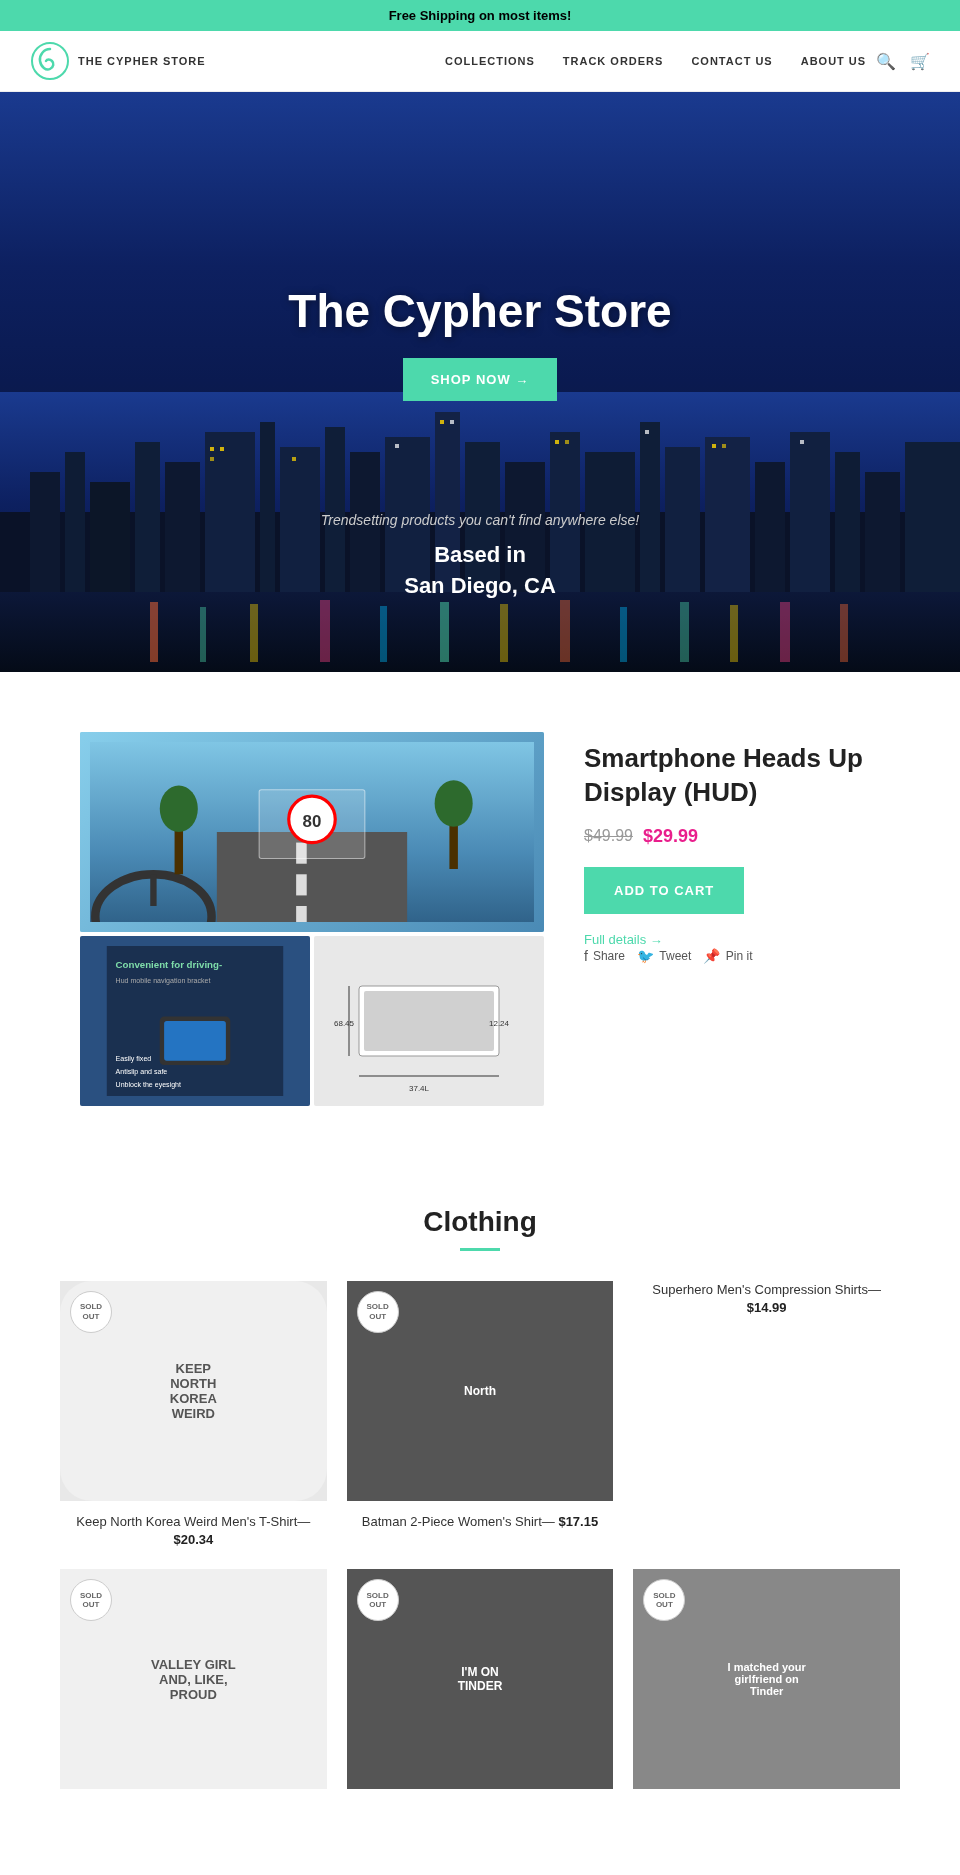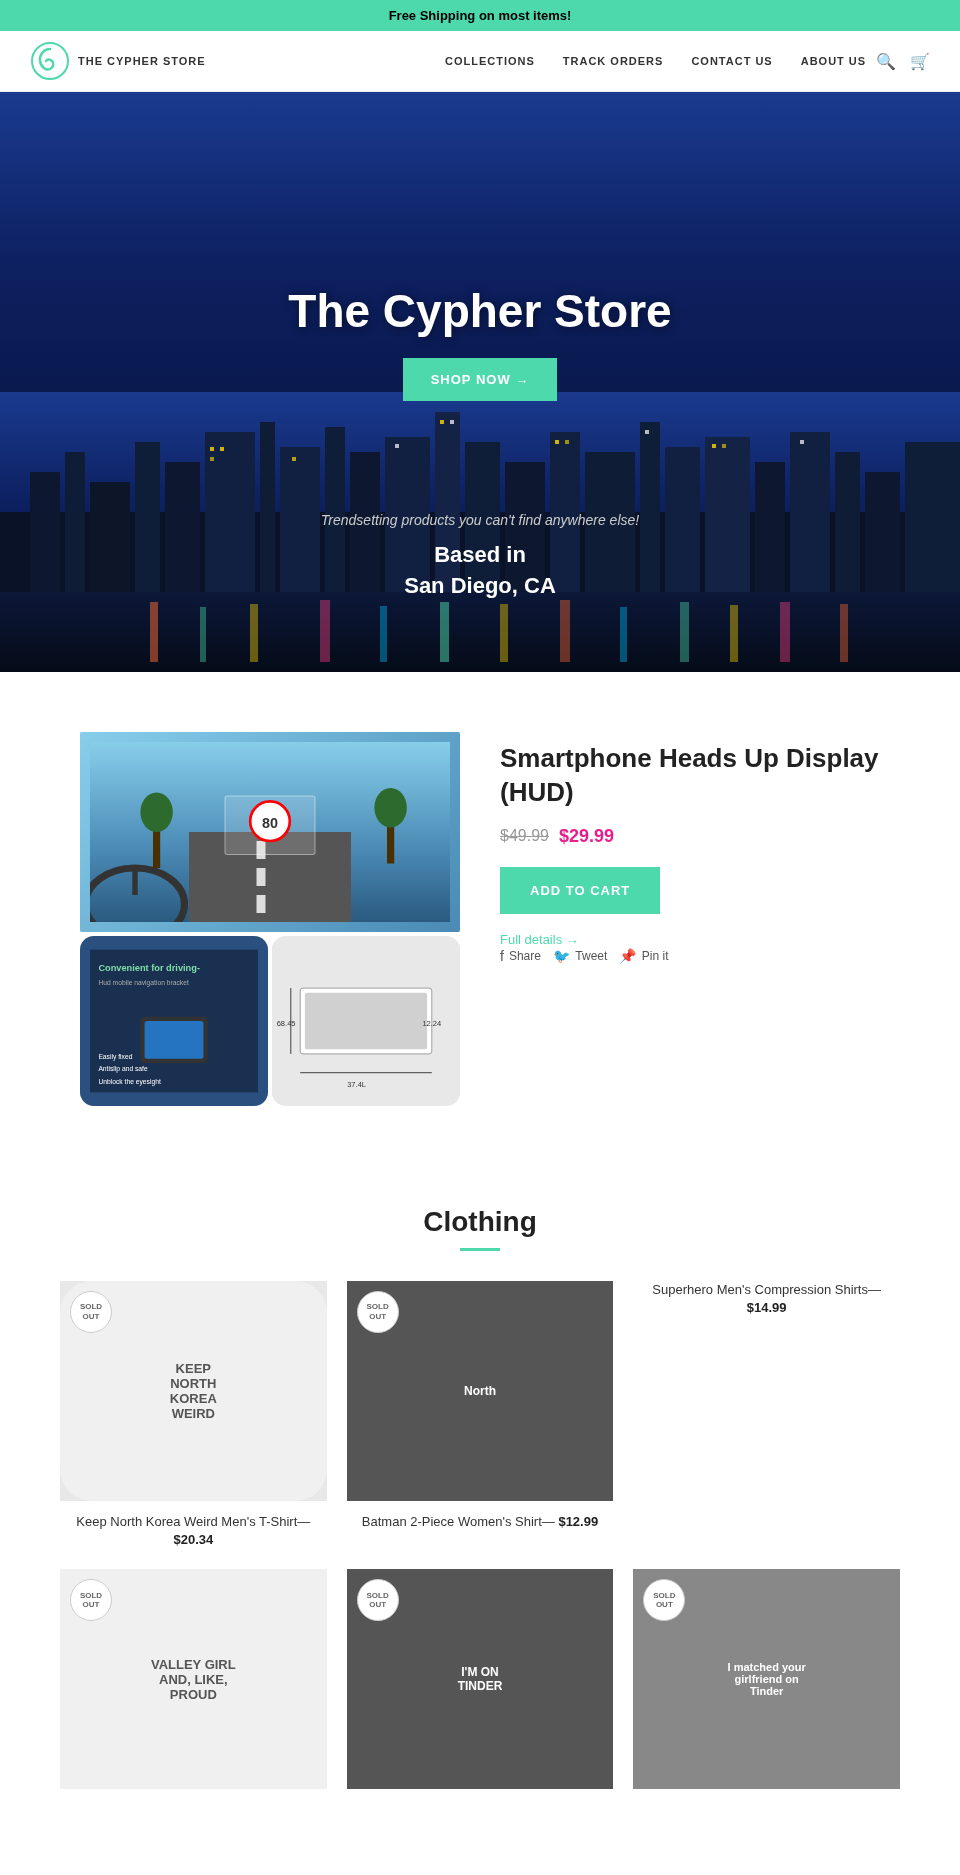--- a/index.html
+++ b/index.html
@@ -142,37 +142,37 @@
       display: flex;
       gap: 40px;
       padding: 60px 80px;
       align-items: flex-start;
     }
     .product-images {
       display: grid;
       grid-template-columns: 1fr 1fr;
       grid-template-rows: auto auto;
       gap: 4px;
-      width: 380px;
+      width: 464px;
       flex-shrink: 0;
     }
     .product-img-main {
       grid-column: 1 / 3;
       background: #87ceeb;
       height: 200px;
       border-radius: 2px;
       overflow: hidden;
       display: flex;
       align-items: center;
       justify-content: center;
     }
     .product-img-sub {
       background: #ddd;
       height: 170px;
-      border-radius: 14px;
+      border-radius: 2px;
       overflow: hidden;
       display: flex;
       align-items: flex-end;
       justify-content: center;
     }
     .product-info {
       flex: 1;
       padding-top: 10px;
     }
     .product-title {
@@ -588,21 +588,21 @@
       <div class="product-card-name">
         Keep North Korea Weird Men's T-Shirt— <span class="product-card-price">$20.34</span>
       </div>
     </div>
       <div class="product-card">
       <div class="product-card-image">
         <div class="badge">SOLD OUT</div>
         <div style="background:#555;width:100%;height:100%;display:flex;align-items:center;justify-content:center;font-size:12px;font-weight:700;color:#fff;text-align:center;padding:20px;white-space:pre-line;">North</div>
       </div>
       <div class="product-card-name">
-        Batman 2-Piece Women's Shirt— <span class="product-card-price">$12.99</span>
+        Batman 2-Piece Women's Shirt— <span class="product-card-price">$17.15</span>
       </div>
     </div>
       <div class="product-card">
       <div class="product-card-name">
         Superhero Men's Compression Shirts— <span class="product-card-price">$14.99</span>
       </div>
     </div>
       <div class="product-card">
       <div class="product-card-image">
         <div class="badge">SOLD OUT</div>

